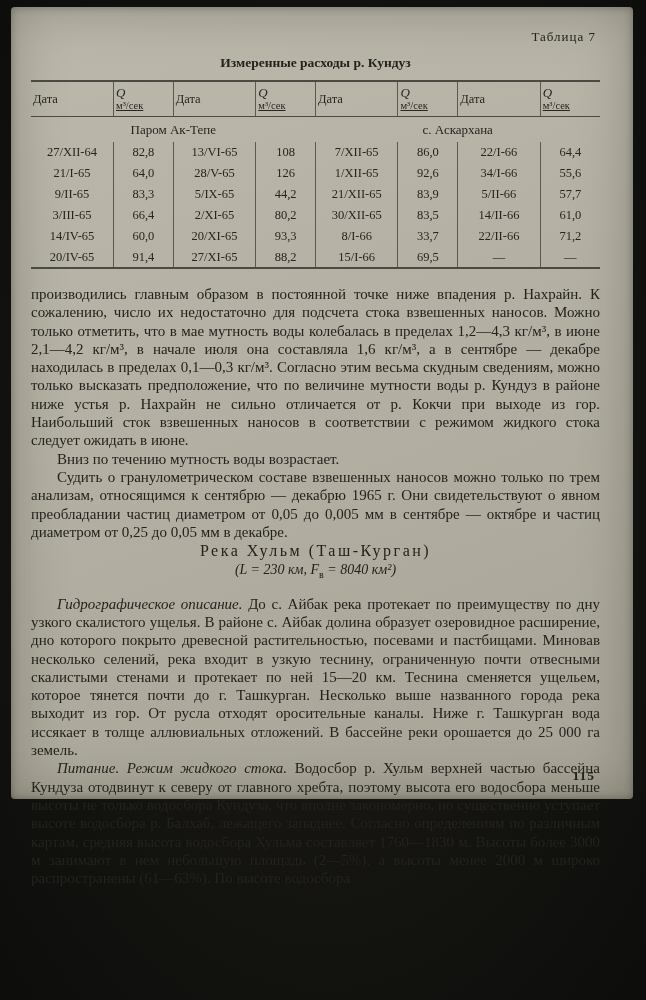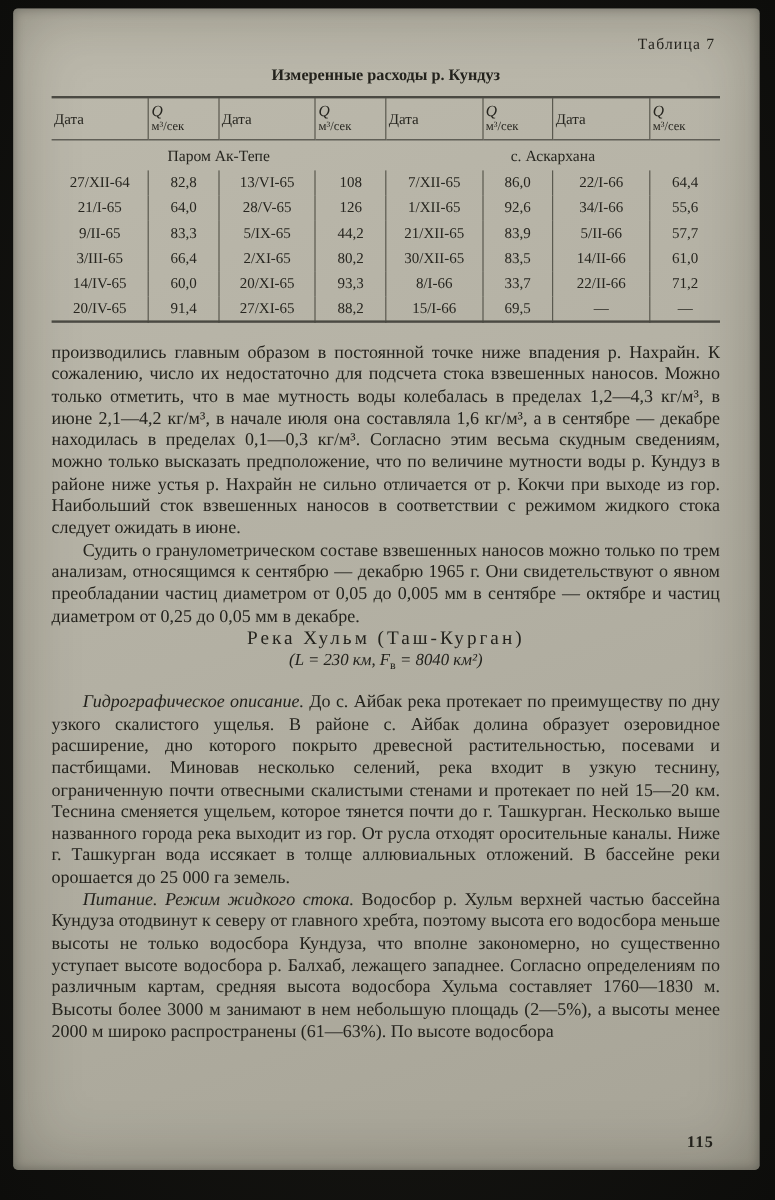--- a/index.html
+++ b/index.html
@@ -11,25 +11,25 @@
   }
   .scan {
     position: relative;
     width: 646px; height: 1000px;
     background: radial-gradient(ellipse at 50% 50%, #1c1b17 0%, #0d0d0b 100%);
     overflow: hidden;
   }
   .paper {
     position: absolute;
     left: 11px; top: 7px;
-    width: 622px; height: 968px;
+    width: 622px; height: 792px;
     background: linear-gradient(160deg, #bcb9ac 0%, #b3b0a3 50%, #a7a497 100%);
     border-radius: 4px;
     box-shadow: inset 0 0 55px rgba(25,22,12,.28), inset 0 0 9px rgba(0,0,0,.3);
-    padding: 20px 33px 16px 32px;
+    padding: 20px 33px 16px 20px;
     color: #23221c;
   }
   .table-label {
     text-align: right;
     font-size: 13px;
     letter-spacing: 1px;
     margin: 2px 4px 10px 0;
   }
   .table-title {
     text-align: center;
@@ -50,21 +50,21 @@
   table.discharge th {
     font-weight: normal;
     border-left: 1px solid #5a594f;
     border-bottom: 1px solid #4a4942;
     padding: 4px 2px;
     vertical-align: middle;
     text-align: left;
   }
   table.discharge th:first-child { border-left: none; }
   .q-top { display: block; font-style: italic; font-size: 13px; line-height: 14px; }
-  .q-unit { display: block; font-size: 10.5px; line-height: 12px; }
+  .q-unit { display: block; font-size: 10.5px; line-height: 12px; text-decoration: underline; }
   tr.station-row td {
     border: none;
     text-align: center;
     font-size: 13px;
     padding: 5px 0 4px 0;
   }
   tr.data-row td {
     border-left: 1px solid #5a594f;
     text-align: center;
     padding: 1.5px 2px;
@@ -210,20 +210,21 @@
           <td>15/I-66</td>
           <td>69,5</td>
           <td>—</td>
           <td>—</td>
         </tr>
       </tbody>
     </table>
 
     <div class="body-text">
       <p class="noindent">производились главным образом в постоянной точке ниже впадения р. Нахрайн. К сожалению, число их недостаточно для подсчета стока взвешенных наносов. Можно только отметить, что в мае мутность воды колебалась в пределах 1,2—4,3 кг/м³, в июне 2,1—4,2 кг/м³, в начале июля она составляла 1,6 кг/м³, а в сентябре — декабре находилась в пределах 0,1—0,3 кг/м³. Согласно этим весьма скудным сведениям, можно только высказать предположение, что по величине мутности воды р. Кундуз в районе ниже устья р. Нахрайн не сильно отличается от р. Кокчи при выходе из гор. Наибольший сток взвешенных наносов в соответствии с режимом жидкого стока следует ожидать в июне.</p>
+      <p>Вниз по течению мутность воды возрастает.</p>
       <p>Судить о гранулометрическом составе взвешенных наносов можно только по трем анализам, относящимся к сентябрю — декабрю 1965 г. Они свидетельствуют о явном преобладании частиц диаметром от 0,05 до 0,005 мм в сентябре — октябре и частиц диаметром от 0,25 до 0,05 мм в декабре.</p>
 
       <p class="section-heading">Река Хульм (Таш-Курган)</p>
       <div class="section-sub"><span>(L = 230 км, F</span><sub>в</sub><span> = 8040 км²)</span></div>
 
       <p><span class="lead-italic">Гидрографическое описание.</span><span> До с. Айбак река протекает по преимуществу по дну узкого скалистого ущелья. В районе с. Айбак долина образует озеровидное расширение, дно которого покрыто древесной растительностью, посевами и пастбищами. Миновав несколько селений, река входит в узкую теснину, ограниченную почти отвесными скалистыми стенами и протекает по ней 15—20 км. Теснина сменяется ущельем, которое тянется почти до г. Ташкурган. Несколько выше названного города река выходит из гор. От русла отходят оросительные каналы. Ниже г. Ташкурган вода иссякает в толще аллювиальных отложений. В бассейне реки орошается до 25 000 га земель.</span></p>
       <p><span class="lead-italic">Питание. Режим жидкого стока.</span><span> Водосбор р. Хульм верхней частью бассейна Кундуза отодвинут к северу от главного хребта, поэтому высота его водосбора меньше высоты не только водосбора Кундуза, что вполне закономерно, но существенно уступает высоте водосбора р. Балхаб, лежащего западнее. Согласно определениям по различным картам, средняя высота водосбора Хульма составляет 1760—1830 м. Высоты более 3000 м занимают в нем небольшую площадь (2—5%), а высоты менее 2000 м широко распространены (61—63%). По высоте водосбора</span></p>
     </div>
 
     <div class="page-number">115</div>

